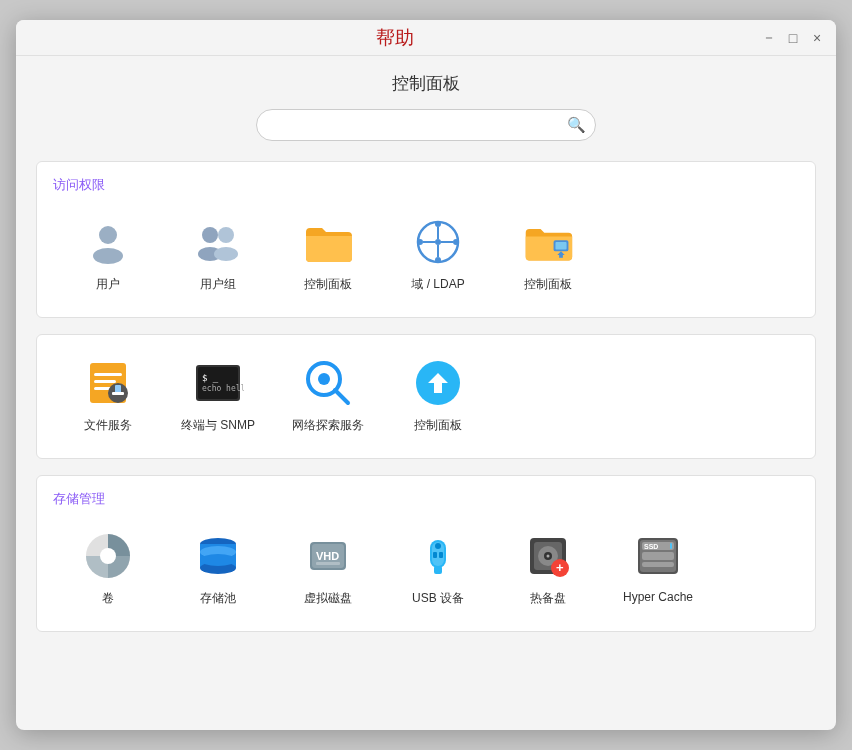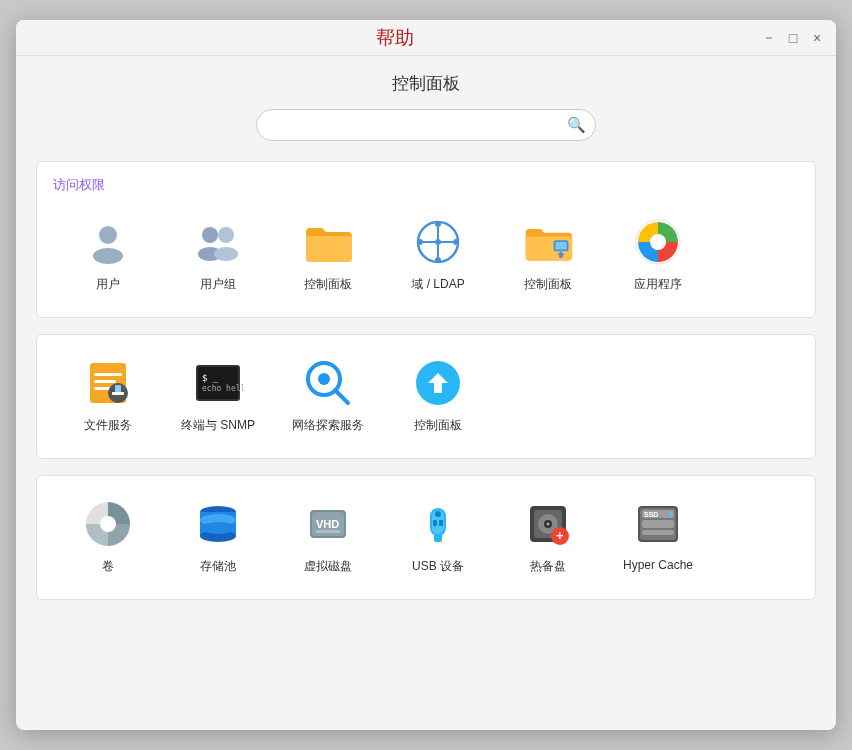--- a/index.html
+++ b/index.html
@@ -222,33 +222,20 @@
               <path d="M4 18 L54 18 L54 40 Q54 44 50 44 L8 44 Q4 44 4 40 Z" fill="#ffc04d"></path>
               <rect x="34" y="22" width="16" height="12" rx="2" fill="#4a90d9"></rect>
               <rect x="36" y="24" width="12" height="8" rx="1" fill="#7bc8f0"></rect>
               <polygon points="42,34 38,38 46,38" fill="#4a90d9"></polygon>
               <rect x="40" y="38" width="4" height="3" fill="#4a90d9"></rect>
             </svg>
           </div>
           <span class="icon-label">控制面板</span>
         </div>
 
-        <div class="icon-item">
-          <div class="icon-img">
-            <svg viewBox="0 0 52 52" width="52" height="52">
-              <circle cx="26" cy="26" r="22" fill="#fff" stroke="#e0e0e0" stroke-width="1"></circle>
-              <path d="M26 6 A20 20 0 0 1 46 26 L26 26 Z" fill="#4caf50"></path>
-              <path d="M46 26 A20 20 0 0 1 26 46 L26 26 Z" fill="#f44336"></path>
-              <path d="M26 46 A20 20 0 0 1 6 26 L26 26 Z" fill="#2196f3"></path>
-              <path d="M6 26 A20 20 0 0 1 26 6 L26 26 Z" fill="#ffc107"></path>
-              <circle cx="26" cy="26" r="8" fill="#fff"></circle>
-            </svg>
-          </div>
-          <span class="icon-label">应用程序</span>
-        </div>
 
       </div>
     </div>
 
     <div class="section">
       <div class="icon-grid">
 
 
         <div class="icon-item">
           <div class="icon-img">
@@ -296,20 +283,21 @@
               <path d="M16 26 L26 16 L36 26 L30 26 L30 36 L22 36 L22 26 Z" fill="#fff"></path>
             </svg>
           </div>
           <span class="icon-label">控制面板</span>
         </div>
 
       </div>
     </div>
 
     <div class="section">
+      <div class="section-title">存储管理</div>
       <div class="icon-grid">
 
         <div class="icon-item">
           <div class="icon-img">
             <svg viewBox="0 0 52 52" width="52" height="52">
               <circle cx="26" cy="26" r="22" fill="#e0e0e0"></circle>
               <path d="M26 4 A22 22 0 0 1 48 26 L26 26 Z" fill="#78909c"></path>
               <path d="M48 26 A22 22 0 0 1 26 48 L26 26 Z" fill="#90a4ae"></path>
               <path d="M26 48 A22 22 0 0 1 4 26 L26 26 Z" fill="#b0bec5"></path>
               <circle cx="26" cy="26" r="8" fill="#fff"></circle>

